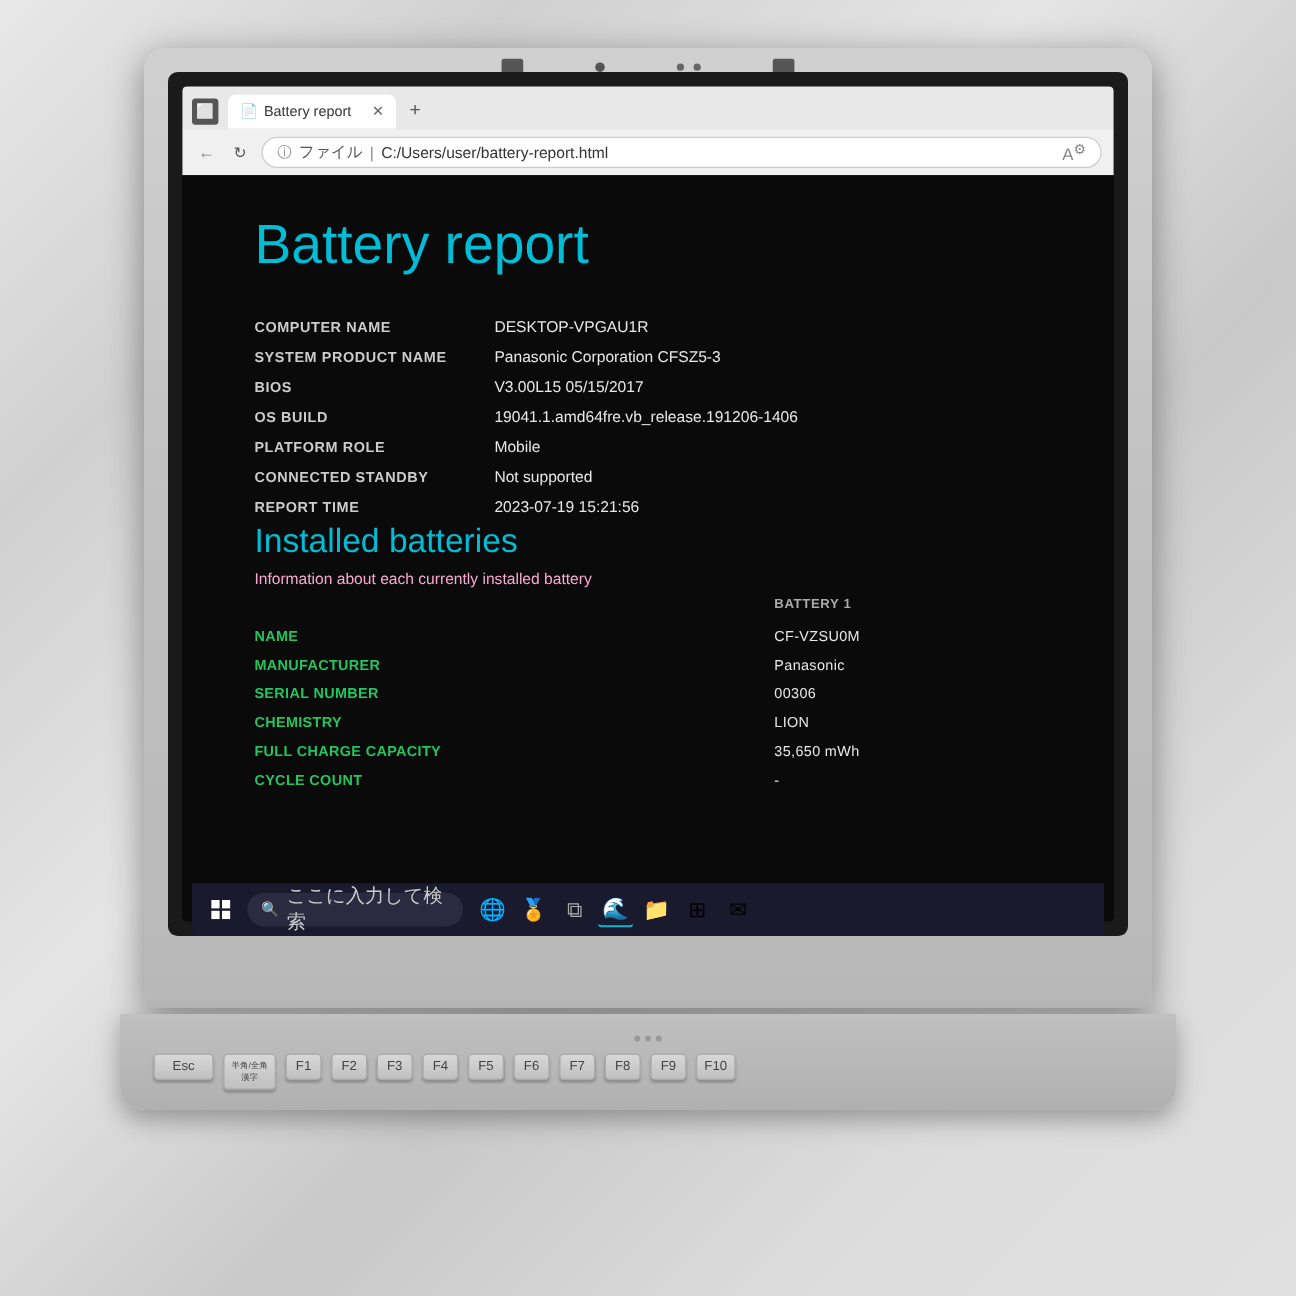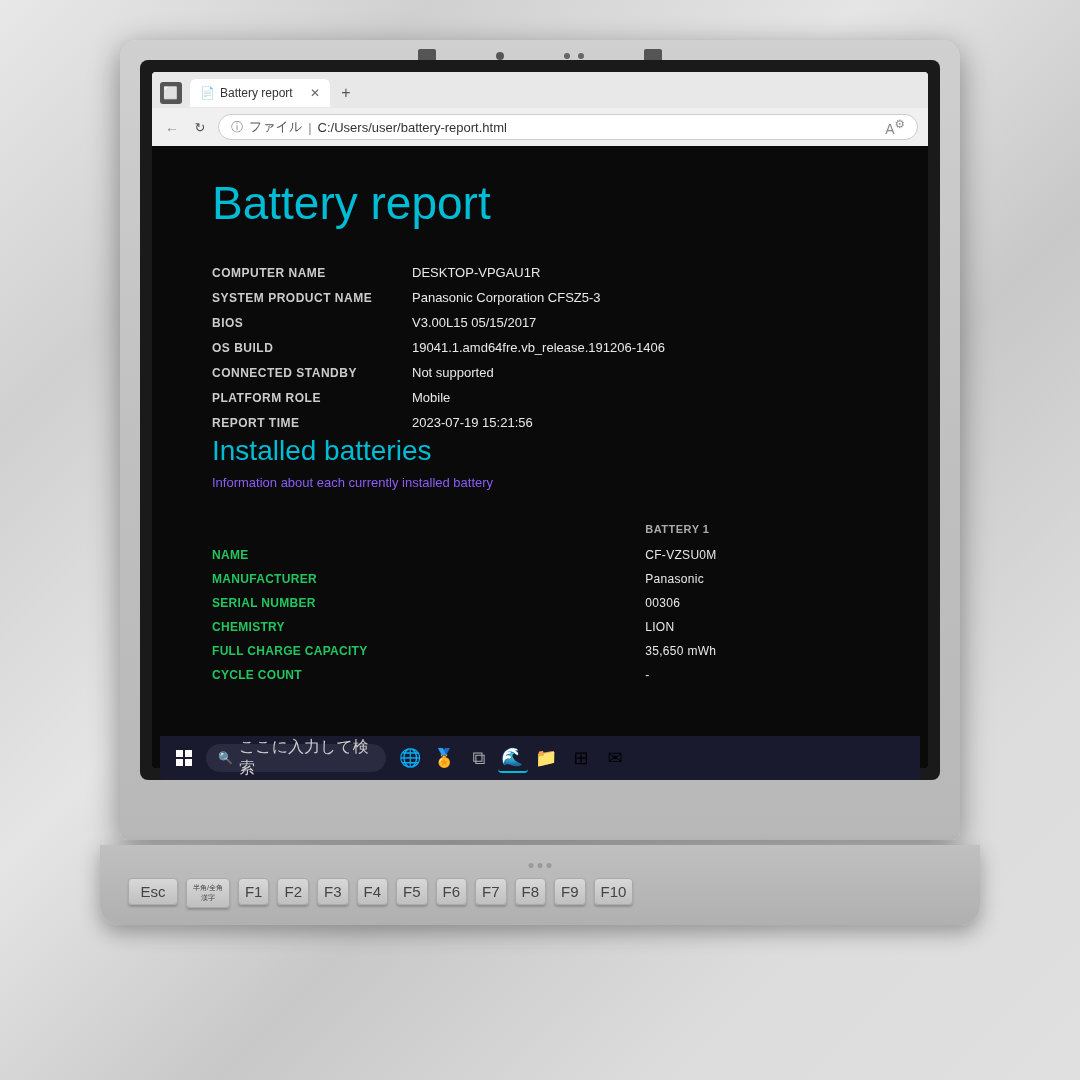--- a/index.html
+++ b/index.html
@@ -226,22 +226,22 @@
 
     .section-title {
       font-size: 28px;
       font-weight: 300;
       color: #00bcd4;
       margin-bottom: 8px;
     }
 
     .section-subtitle {
       font-size: 13px;
-      color: #8b5cf6;
-      margin-bottom: 33px;
+      color: #f9a8d4;
+      margin-bottom: 8px;
     }
 
     .battery-table {
       width: 100%;
       border-collapse: collapse;
     }
 
     .battery-table thead tr th {
       text-align: left;
       font-size: 11px;
@@ -357,21 +357,21 @@
       align-items: flex-start;
       gap: 8px;
       padding: 8px;
     }
 
     .key {
       background: linear-gradient(180deg, #d8d8d8, #c0c0c0);
       border: 1px solid #aaa;
       border-radius: 4px;
       padding: 4px 6px;
-      font-size: 15px;
+      font-size: 11px;
       color: #444;
       min-width: 30px;
       text-align: center;
       box-shadow: 0 2px 2px rgba(0,0,0,0.2);
     }
 
     .key.wide { min-width: 50px; }
   </style>
 </head>
 <body>
@@ -440,26 +440,26 @@
             </tr>
             <tr>
               <td>BIOS</td>
               <td>V3.00L15 05/15/2017</td>
             </tr>
             <tr>
               <td>OS BUILD</td>
               <td>19041.1.amd64fre.vb_release.191206-1406</td>
             </tr>
             <tr>
+              <td>PLATFORM ROLE</td>
+              <td>Mobile</td>
+            </tr>
+            <tr>
               <td>CONNECTED STANDBY</td>
               <td>Not supported</td>
-            </tr>
-            <tr>
-              <td>PLATFORM ROLE</td>
-              <td>Mobile</td>
             </tr>
             <tr>
               <td>REPORT TIME</td>
               <td>2023-07-19  15:21:56</td>
             </tr>
           </tbody>
         </table>
 
         <div class="section-title">Installed batteries</div>
         <div class="section-subtitle">Information about each currently installed battery</div>

